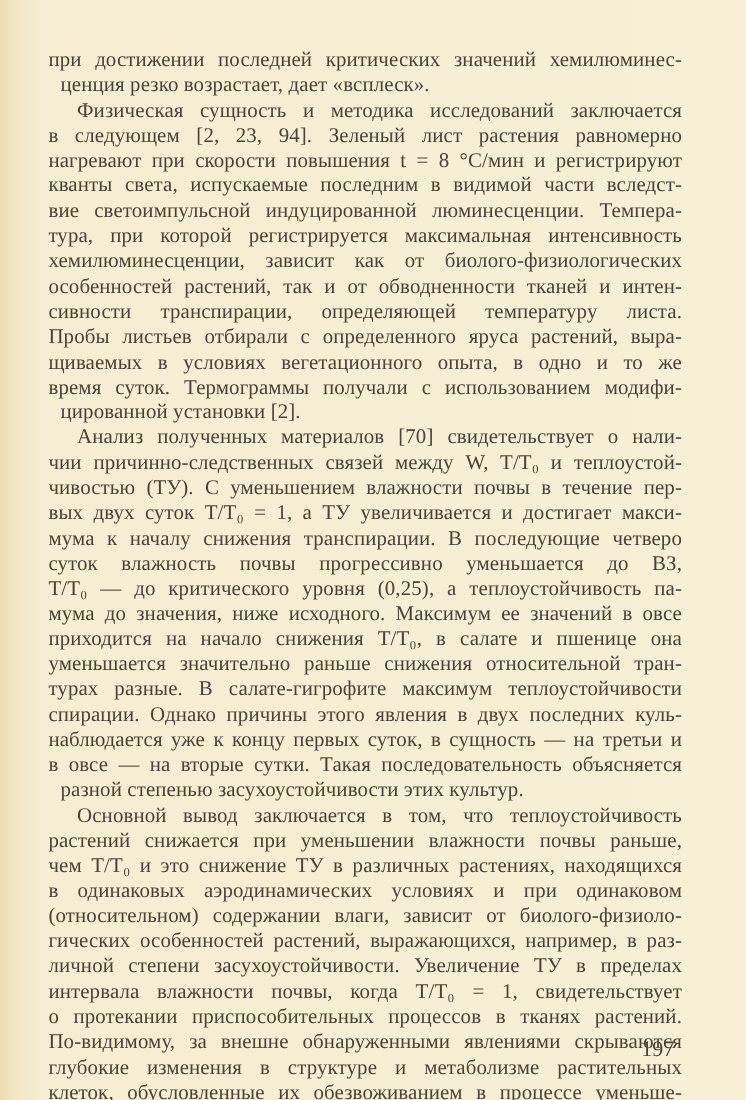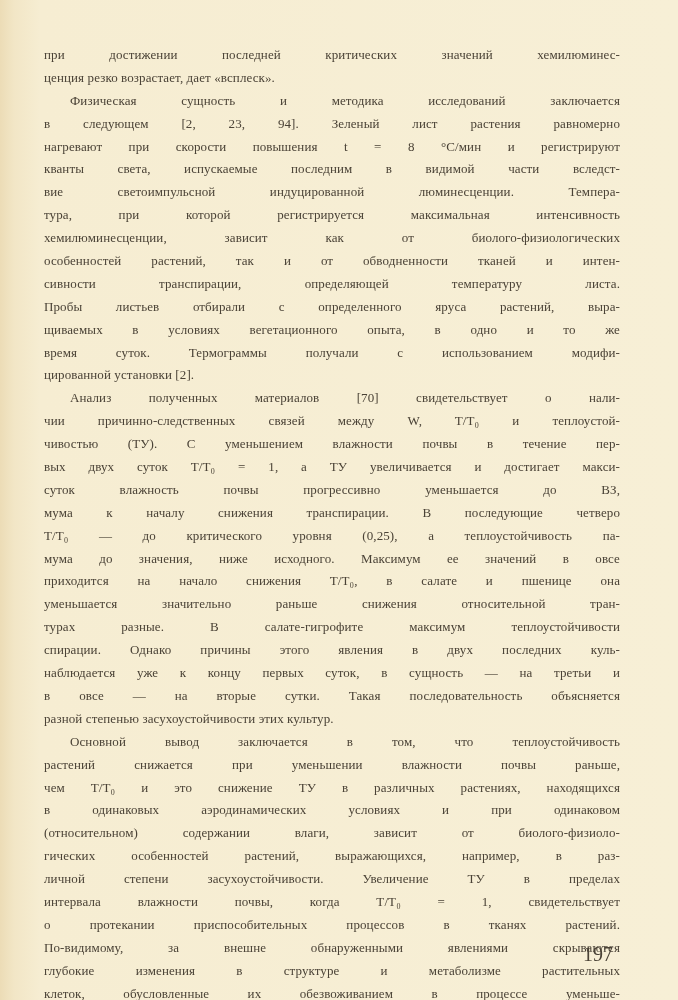--- a/index.html
+++ b/index.html
@@ -7,29 +7,29 @@
     width: 678px; height: 1000px; overflow: hidden;
     background: linear-gradient(90deg, #ecdcb6 0px, #f2e6c6 14px, #f6edd2 40px, #f7efd6 100%);
     font-family: "Liberation Serif", "DejaVu Serif", serif;
     color: #4a4236;
     position: relative;
   }
   .page {
     position: absolute; left: 44px; top: 44px; width: 576px;
   }
   .line {
-    font-size: 13px;
+    font-size: 19px;
     line-height: 22.9px;
     height: 22.9px;
     white-space: nowrap;
     text-align: justify;
     text-align-last: justify;
     letter-spacing: 0.1px;
   }
-  .line.last { text-align-last: left; }
+  .line.last { text-align-last: left; margin-left: 11px; }
   .line.indent { padding-left: 26px; }
   .pagenum {
     position: absolute; left: 583px; top: 943px;
     font-size: 20px; color: #4a4236;
   }
 </style>
 </head>
 <body>
 
 <div class="page" id="page-body">
@@ -45,22 +45,22 @@
     <div class="line">особенностей растений, так и от обводненности тканей и интен-</div>
     <div class="line">сивности транспирации, определяющей температуру листа.</div>
     <div class="line">Пробы листьев отбирали с определенного яруса растений, выра-</div>
     <div class="line">щиваемых в условиях вегетационного опыта, в одно и то же</div>
     <div class="line">время суток. Термограммы получали с использованием модифи-</div>
     <div class="line last">цированной установки [2].</div>
     <div class="line indent">Анализ полученных материалов [70] свидетельствует о нали-</div>
     <div class="line">чии причинно-следственных связей между W, T/T₀ и теплоустой-</div>
     <div class="line">чивостью (ТУ). С уменьшением влажности почвы в течение пер-</div>
     <div class="line">вых двух суток T/T₀ = 1, а ТУ увеличивается и достигает макси-</div>
+    <div class="line">мума к началу снижения транспирации. В последующие четверо</div>
     <div class="line">суток влажность почвы прогрессивно уменьшается до ВЗ,</div>
-    <div class="line">мума к началу снижения транспирации. В последующие четверо</div>
     <div class="line">T/T₀ — до критического уровня (0,25), а теплоустойчивость па-</div>
     <div class="line">мума до значения, ниже исходного. Максимум ее значений в овсе</div>
     <div class="line">приходится на начало снижения T/T₀, в салате и пшенице она</div>
     <div class="line">уменьшается значительно раньше снижения относительной тран-</div>
     <div class="line">турах разные. В салате-гигрофите максимум теплоустойчивости</div>
     <div class="line">спирации. Однако причины этого явления в двух последних куль-</div>
     <div class="line">наблюдается уже к концу первых суток, в сущность — на третьи и</div>
     <div class="line">в овсе — на вторые сутки. Такая последовательность объясняется</div>
     <div class="line last">разной степенью засухоустойчивости этих культур.</div>
     <div class="line indent">Основной вывод заключается в том, что теплоустойчивость</div>

